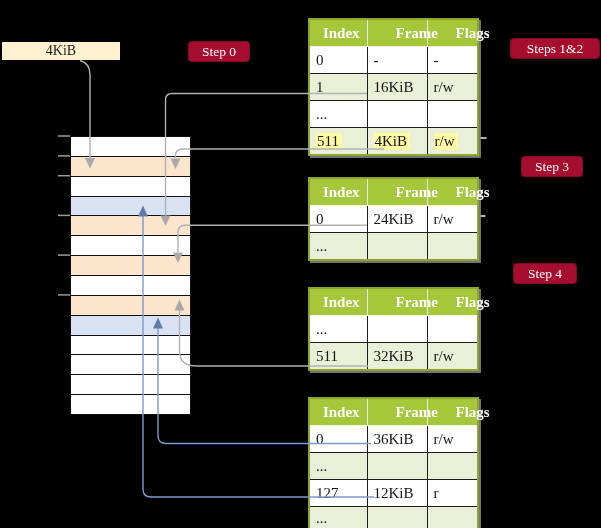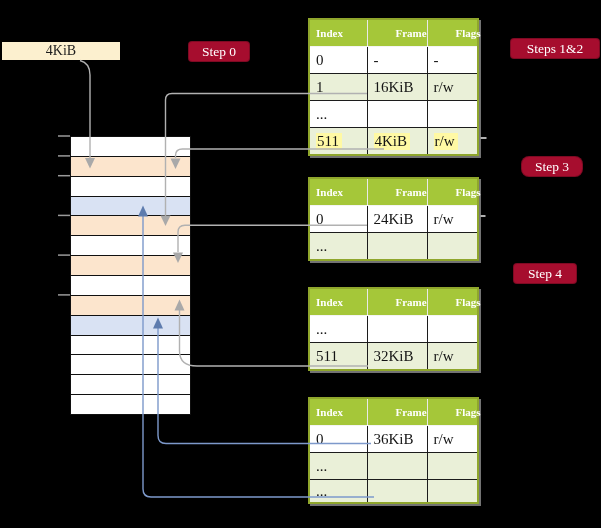--- a/index.html
+++ b/index.html
@@ -18,28 +18,28 @@
   
   #frame-label{position:absolute;left:2px;top:42px;width:118px;height:18px;background:#fcf0cf;
                color:#1a1a1a;font-size:14px;display:flex;align-items:center;justify-content:center;}
 
   
   .badge{position:absolute;background:#a60d2e;color:#fff;font-size:13.5px;height:17px;
          padding:1px 8px 1px 8px;display:flex;align-items:center;justify-content:center;
          border-radius:3px;box-shadow:0 0 0 1px #7e0a23;white-space:nowrap;}
   #badge-step0{left:189px;top:42px;width:44px;}
   #badge-steps12{left:511px;top:19px;width:72px;margin-top:20px;}
-  #badge-step3{left:522px;top:157px;width:44px;border-radius:7px;}
+  #badge-step3{left:522px;top:157px;width:44px;}
   #badge-step4{left:514px;top:264px;width:46px;}
 
   
   table.ptable{position:absolute;left:308px;width:169px;border-collapse:collapse;
                border:2px solid #8fa62c;background:#fff;table-layout:fixed;
                box-shadow:2px 2px 0 rgba(210,210,210,.55);}
-  .ptable th{background:#a5c739;color:#ffffff;font-weight:bold;font-size:11px;text-align:left;
+  .ptable th{background:#a5c739;color:#ffffff;font-weight:bold;font-size:15px;text-align:center;
              padding:3px 0 3px 6px;height:20px;border-bottom:1px solid #f4f4f4;}
   .ptable th + th{border-left:1px solid #e9e9e9;padding-left:28px;}
   .ptable td{font-size:15px;color:#141414;padding:3px 0 2px 6px;height:21px;
              border-top:1px solid #1c1c1c;background:#fff;}
   .ptable td + td{border-left:1px solid #1c1c1c;}
   .ptable tr.g td{background:#eaf0d8;}
   #t1{top:18px;} #t2{top:177px;} #t3{top:287px;} #t4{top:397px;}
   #t4 tr:last-child td{height:13px;}
   .hl{background:#fff9a4;padding:0 3px 1px 1px;}
 
@@ -183,20 +183,25 @@
       <tr>
         <td>0</td>
         <td>36KiB</td>
         <td>r/w</td>
       </tr>
       <tr class="g">
         <td>...</td>
         <td></td>
         <td></td>
       </tr>
+      <tr>
+        <td>127</td>
+        <td>12KiB</td>
+        <td>r</td>
+      </tr>
       <tr class="g">
         <td>...</td>
         <td></td>
         <td></td>
       </tr>
     </tbody>
   </table>
 
   <svg id="overlay" width="601" height="528" viewBox="0 0 601 528">
 

